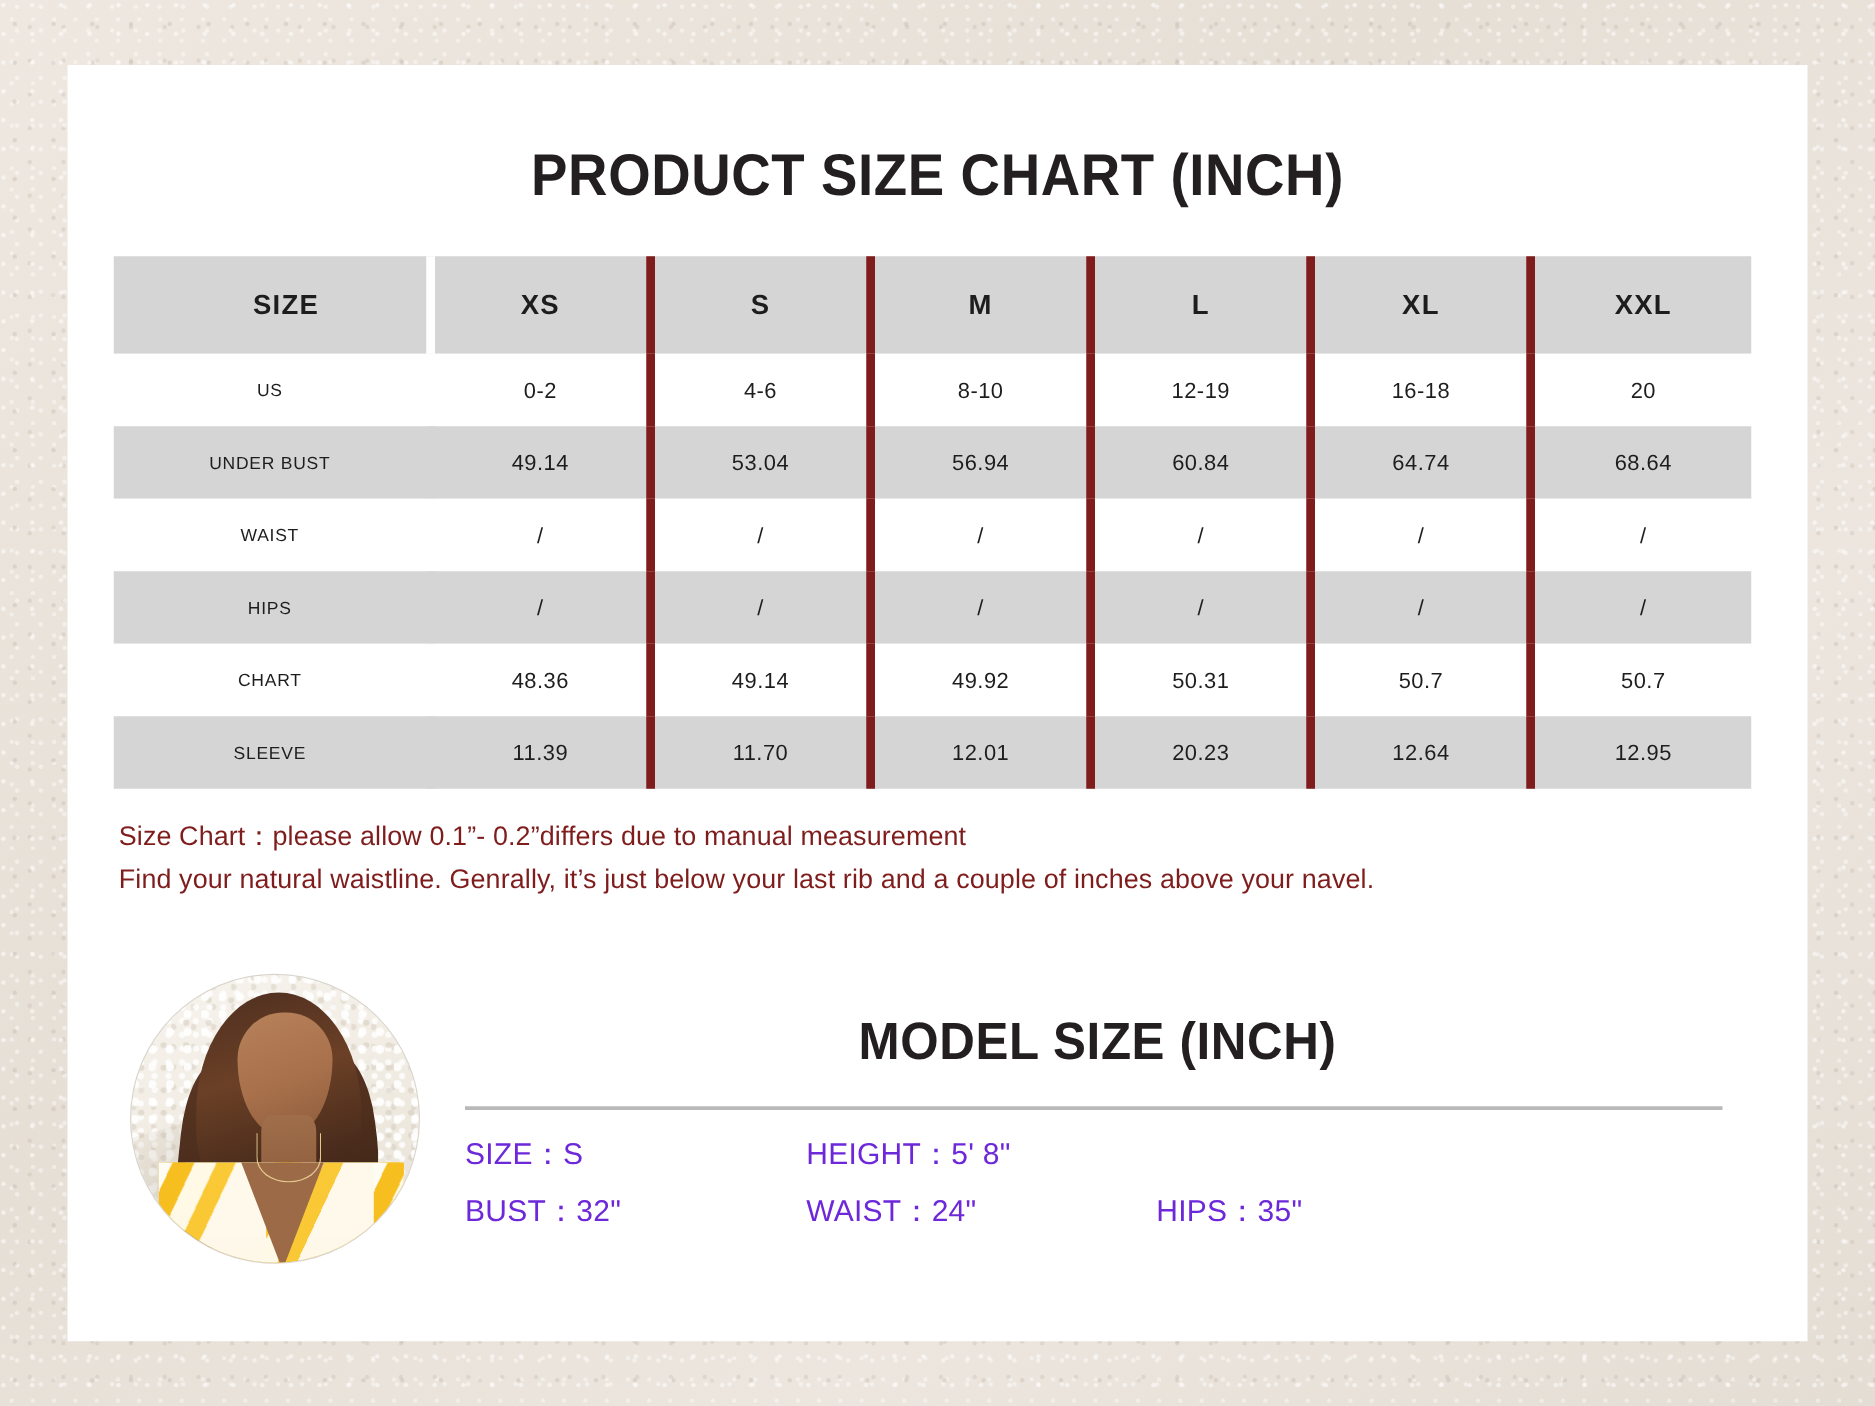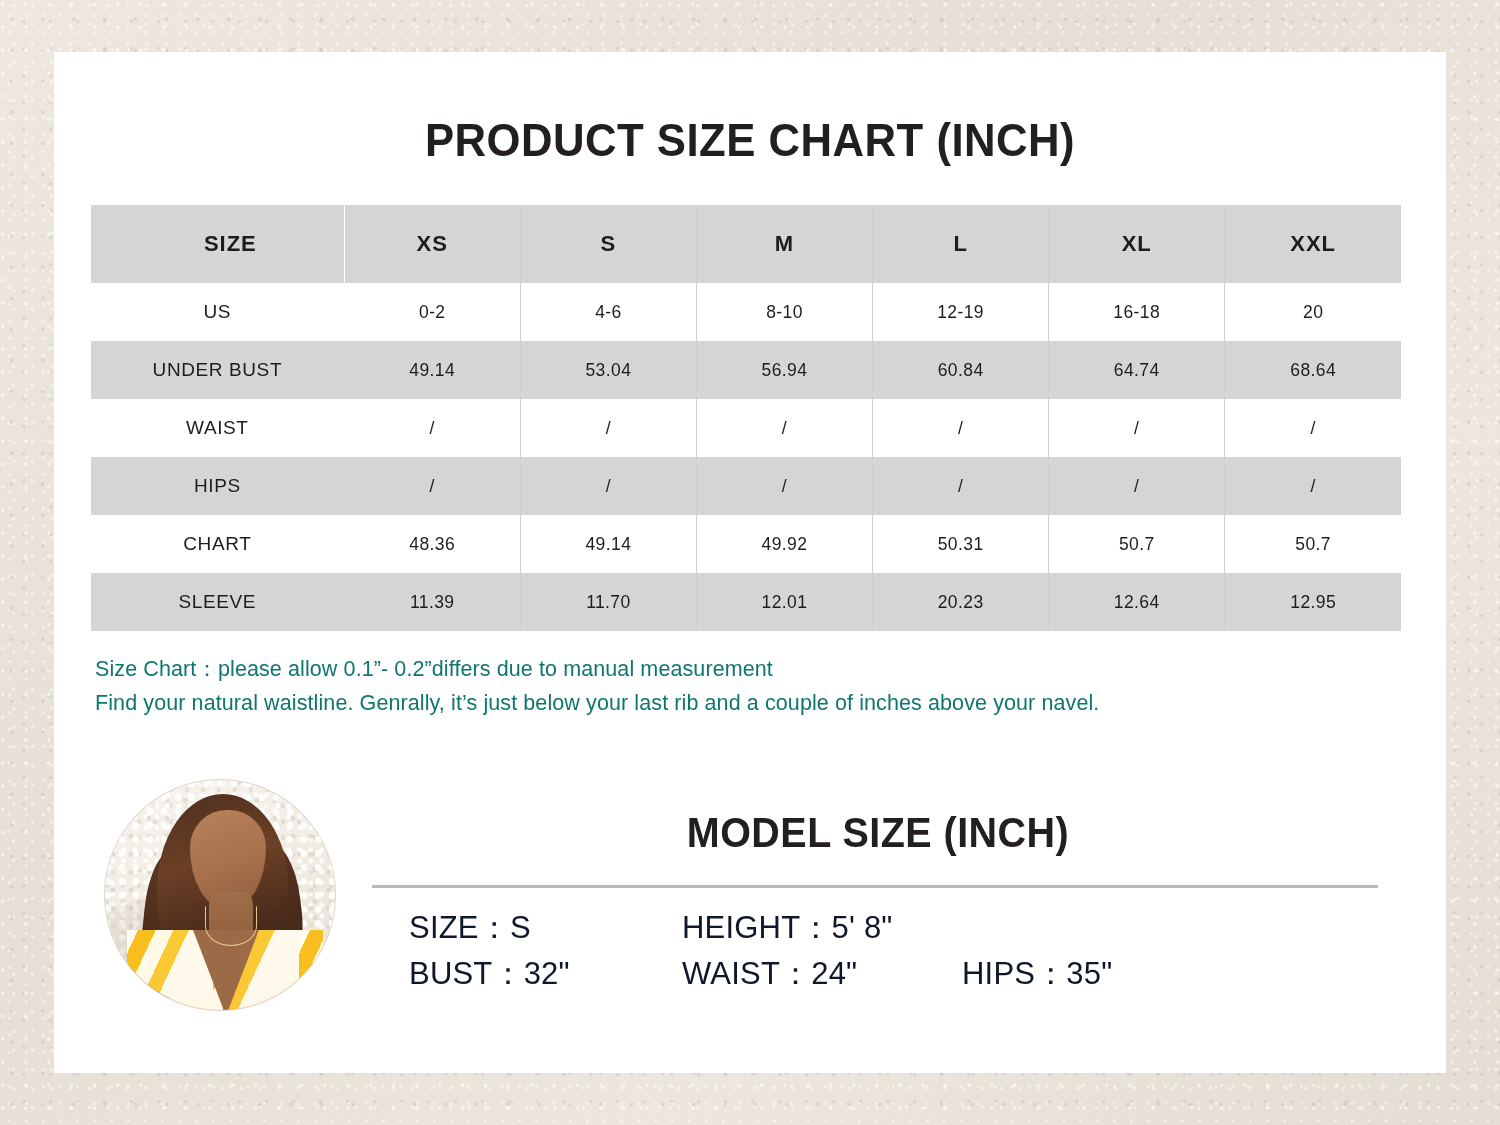--- a/index.html
+++ b/index.html
@@ -70,21 +70,21 @@
 
   #size-table th,
   #size-table td {
     height: 58px;
     text-align: center;
     vertical-align: middle;
     font-size: 17.5px;
     color: #1d1d1d;
     font-weight: 400;
     letter-spacing: 0.4px;
-    border-left: 1px solid #7f1d1d;
+    border-left: 7px solid #7f1d1d;
     border-right: 1px solid #cfcfcf;
   }
   #size-table th:first-child,
   #size-table td:first-child { border-left: none; }
   #size-table th:last-child,
   #size-table td:last-child { border-right: none; }
 
   #size-table thead th {
     height: 78px;
     font-size: 22px;
@@ -96,34 +96,34 @@
   #size-table thead th:nth-child(2) { border-left-color: #ffffff; }
 
   #size-table tbody tr.row-shade td { background: #d5d5d5; }
   #size-table tbody tr.row-plain td { background: #ffffff; }
   #size-table tbody tr.row-shade td:first-child { border-right-color: #d5d5d5; margin-top: 24px; }
   #size-table tbody tr.row-shade td:nth-child(2) { border-left-color: #d5d5d5; }
   #size-table tbody tr.row-plain td:first-child { border-right-color: #ffffff; }
   #size-table tbody tr.row-plain td:nth-child(2) { border-left-color: #ffffff; }
 
   #size-table tbody td.row-label {
-    font-size: 19px;
+    font-size: 14px;
     letter-spacing: 0.6px;
   }
 
   
   #notes {
     position: absolute;
     left: 41px;
     top: 600px;
     width: 1280px;
   }
   #notes .note-line {
     font-size: 21.5px;
-    color: #0f766e;
+    color: #7f1d1d;
     line-height: 34px;
     white-space: nowrap;
     letter-spacing: 0.1px;
   }
 
   
   #model-photo {
     position: absolute;
     left: 51px;
     top: 728px;
@@ -265,25 +265,24 @@
     left: 318px;
     top: 855px;
     width: 1010px;
   }
   #model-specs .spec-row {
     position: relative;
     height: 46px;
   }
   #model-specs .spec {
     position: absolute;
-    font-size: 31px;
-    color: #0f172a;
+    font-size: 24px;
+    color: #6d28d9;
     white-space: nowrap;
     letter-spacing: 0.2px;
-    margin-left: 37px;
   }
   #model-specs .col-1 { left: 0px; }
   #model-specs .col-2 { left: 273px; }
   #model-specs .col-3 { left: 553px; }
 </style>
 </head>
 <body>
 
 <div id="outer-frame"></div>
 

